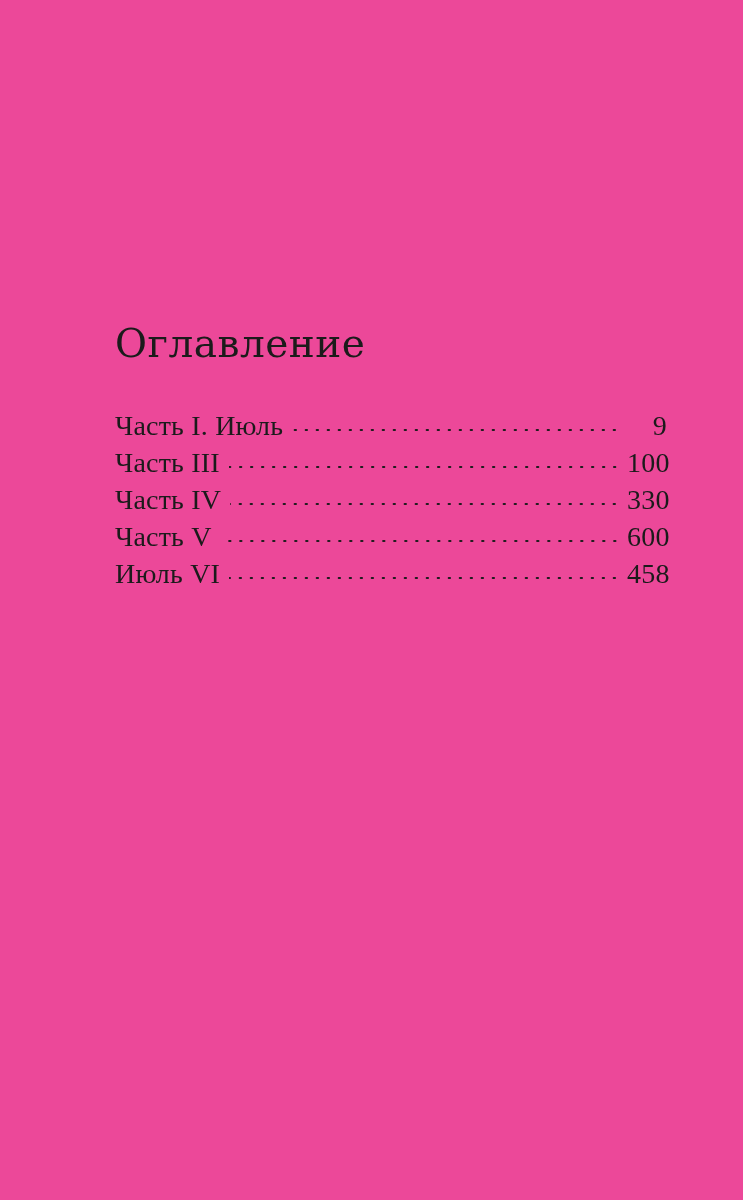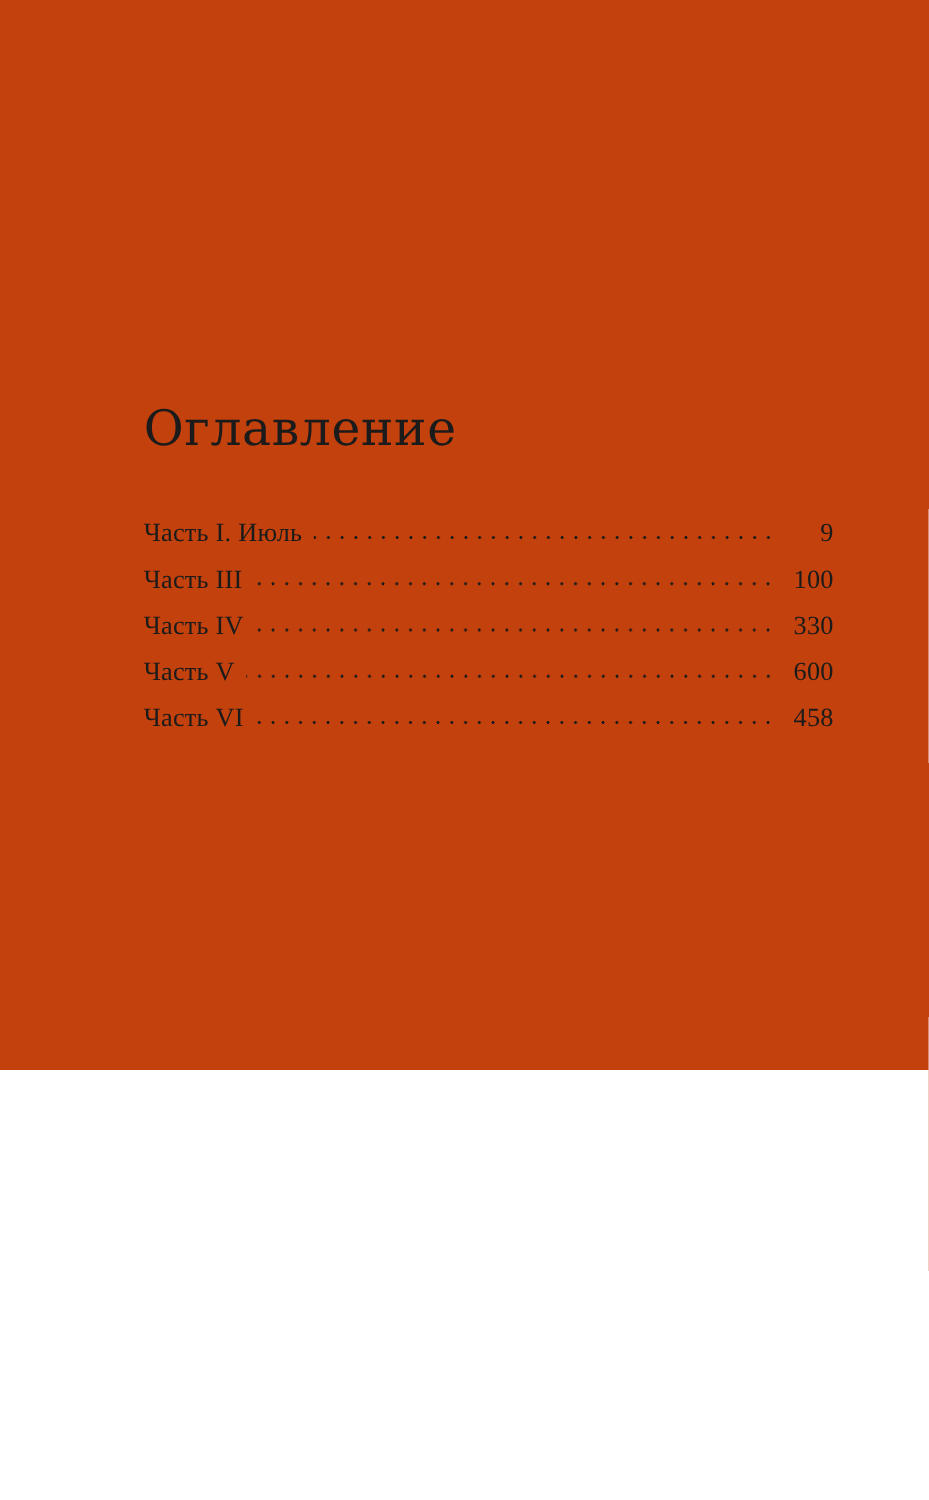--- a/index.html
+++ b/index.html
@@ -3,22 +3,22 @@
 <meta charset="utf-8">
 <style>
   html, body {
     margin: 0;
     padding: 0;
     background: #ffffff;
   }
   .page {
     position: relative;
     width: 743px;
-    height: 856px;
-    background: #c2410c;
+    height: 1200px;
+    background: #ec4899;
     color: #1b1b1b;
     font-family: "Liberation Serif", serif;
     overflow: hidden;
   }
   .content {
     position: absolute;
     left: 115px;
     top: 322px;
     width: 552px; 
   }
@@ -31,21 +31,21 @@
     letter-spacing: 0.5px;
     color: #1b1b1b;
   }
   .toc-list {
     width: 100%;
   }
   .toc-row {
     display: flex;
     align-items: flex-end;
     height: 37px;
-    font-size: 21px;
+    font-size: 28px;
     line-height: 30px;
     letter-spacing: 0.2px;
   }
   .toc-label {
     white-space: nowrap;
     flex: 0 0 auto;
   }
   .toc-leader {
     flex: 1 1 auto;
     height: 4px;
@@ -88,19 +88,19 @@
     <span class="toc-page">330</span>
   </div>
 
   <div class="toc-row">
     <span class="toc-label">Часть V</span>
     <span class="toc-leader"></span>
     <span class="toc-page">600</span>
   </div>
 
   <div class="toc-row">
-    <span class="toc-label">Часть VI</span>
+    <span class="toc-label">Июль VI</span>
     <span class="toc-leader"></span>
     <span class="toc-page">458</span>
   </div>
 </div>
   </div>
 </div>
 
 </body></html>

